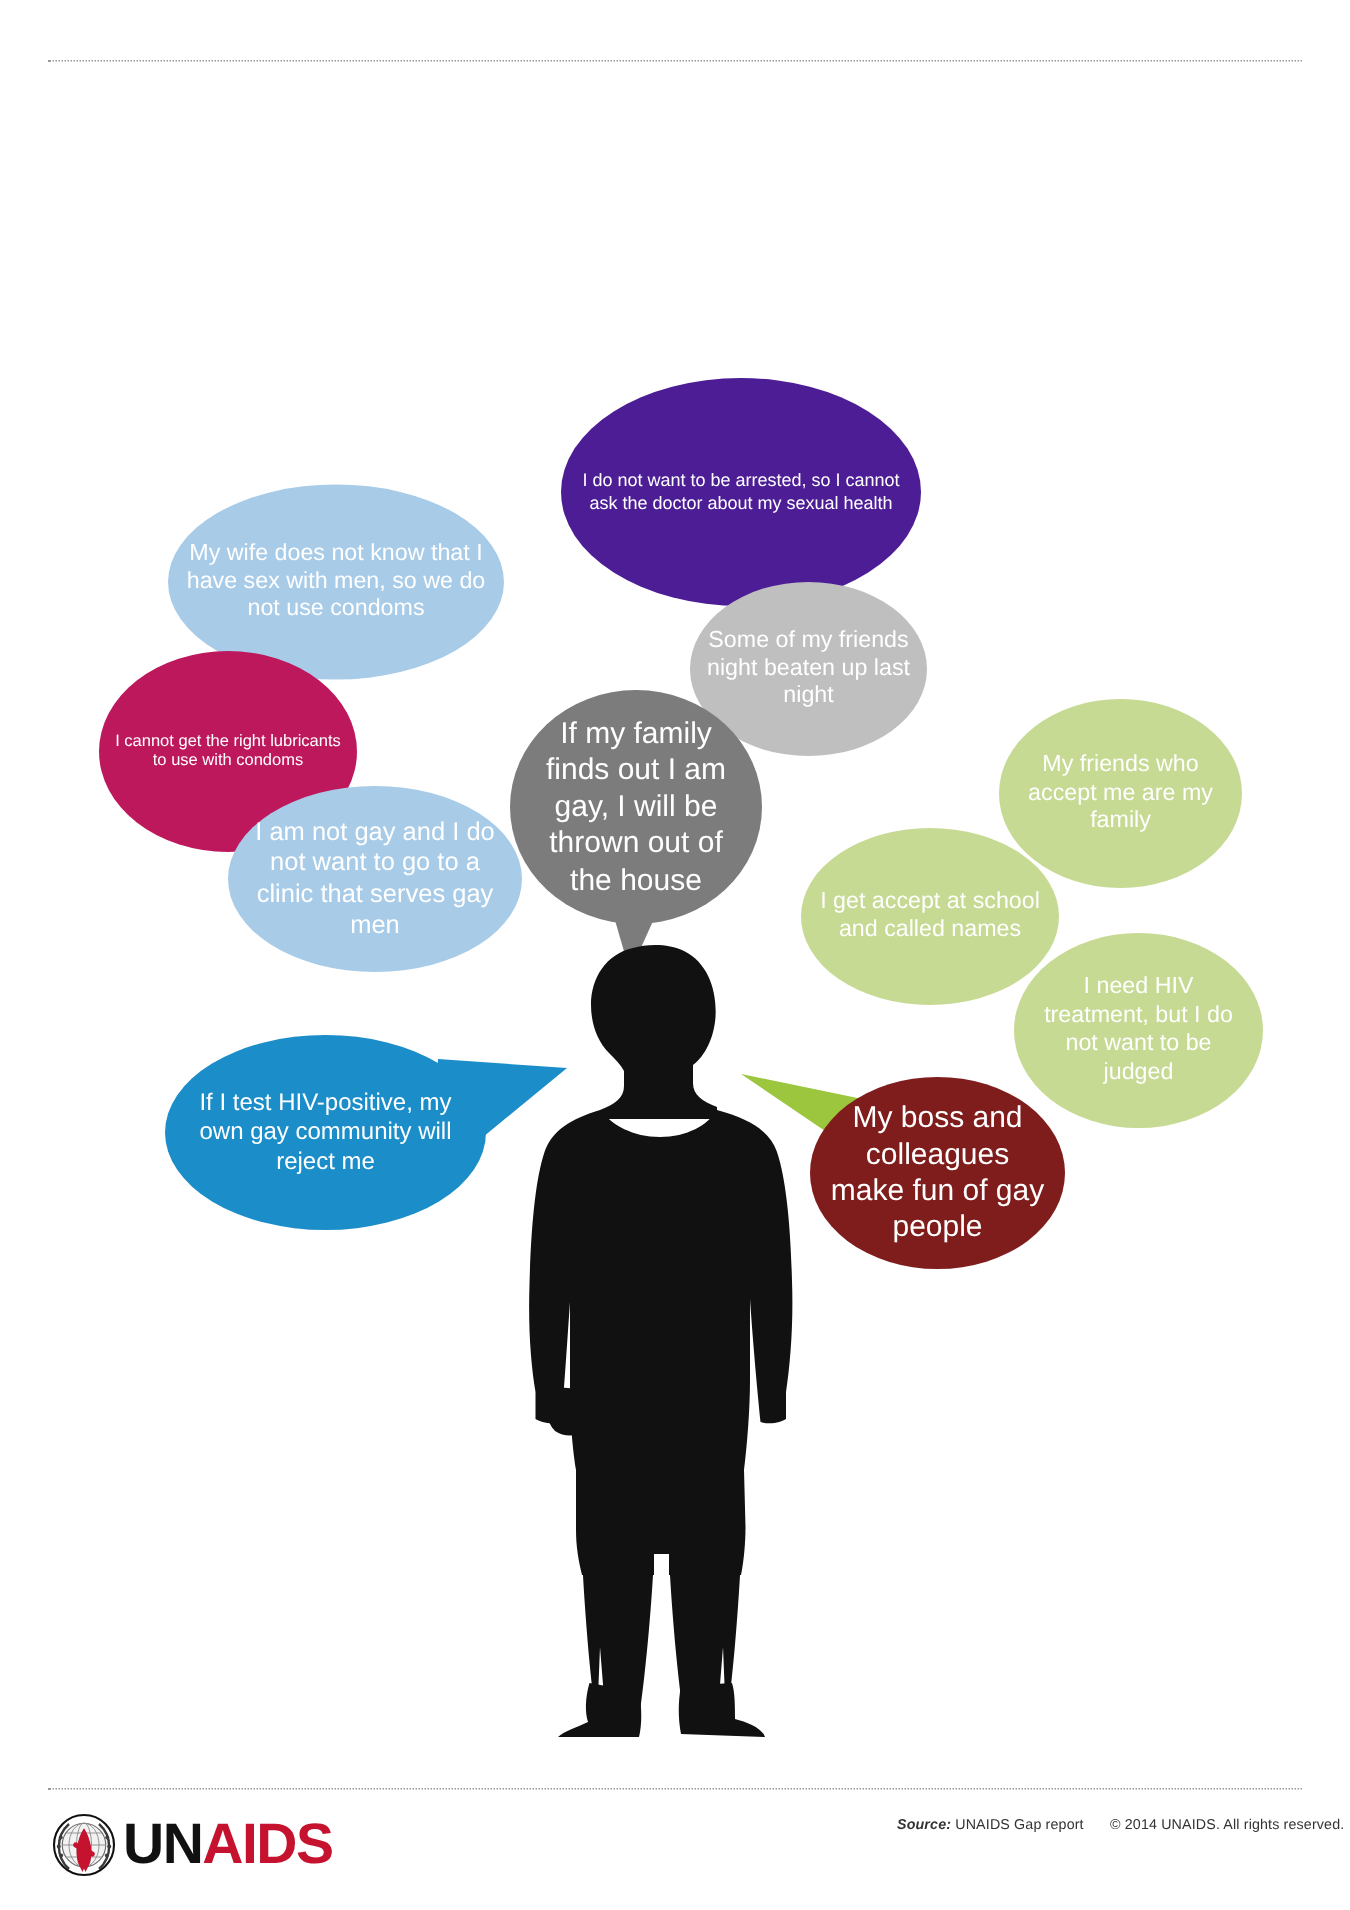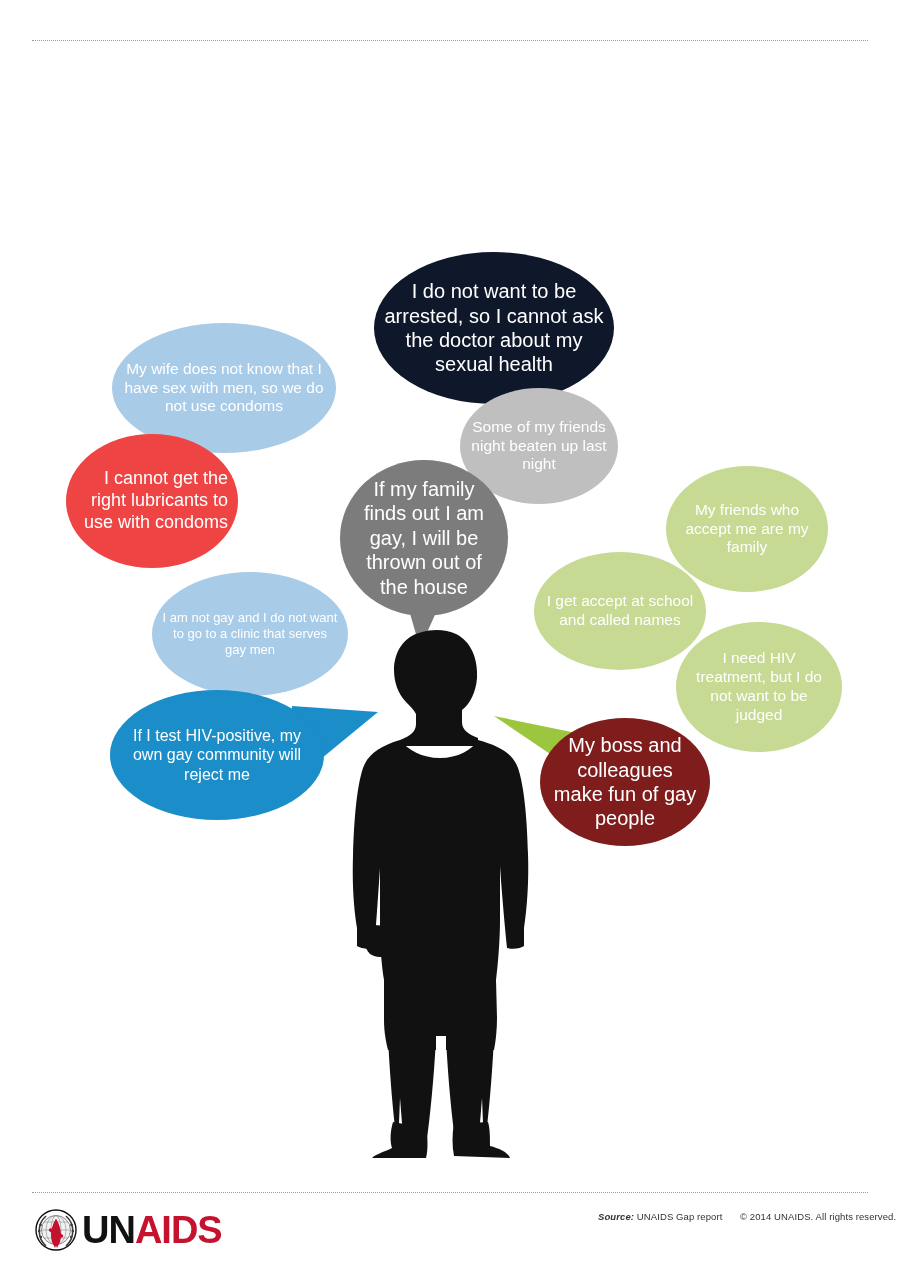--- a/index.html
+++ b/index.html
@@ -165,42 +165,42 @@
 
       <path d="M63 494 C60 504 60 514 62 520 C54 524 46 526 42 530
                L96 530 C98 522 98 510 96 500 Z"></path>
 
       <path d="M124 496 C122 506 122 518 124 528 L180 530
                C178 524 168 520 160 518 C160 510 160 500 158 494 Z"></path>
     </g>
   </svg>
 
   <div id="bubble-layer">
-      <div class="bubble" style="left: 374px; top: 252px; width: 240px; height: 152px; background: #0f172a; font-size: 20px; text-align: center;">
+      <div class="bubble" style="left: 374px; top: 252px; width: 240px; height: 152px; background: #4c1d95; font-size: 12px; text-align: center;">
         <span class="btext">I do not want to be arrested, so I cannot ask the doctor about my sexual health</span>
       </div>
       <div class="bubble" style="left: 112px; top: 323px; width: 224px; height: 130px; background: rgb(168, 203, 232); font-size: 15.5px;">
         <span class="btext">My wife does not know that I have sex with men, so we do not use condoms</span>
       </div>
       <div class="bubble" style="left: 460px; top: 388px; width: 158px; height: 116px; background: rgb(191, 191, 191); font-size: 15.5px;">
         <span class="btext">Some of my friends night beaten up last night</span>
       </div>
-      <div class="bubble" style="left: 66px; top: 434px; width: 172px; height: 134px; background: #ef4444; font-size: 18px; text-align: right;">
+      <div class="bubble" style="left: 66px; top: 434px; width: 172px; height: 134px; background: #be185d; font-size: 11px;">
         <span class="btext">I cannot get the right lubricants to use with condoms</span>
       </div>
       <div class="bubble" style="left: 666px; top: 466px; width: 162px; height: 126px; background: rgb(198, 218, 147); font-size: 15.5px;">
         <span class="btext">My friends who accept me are my family</span>
       </div>
       <div class="bubble" style="left: 340px; top: 460px; width: 168px; height: 156px; background: rgb(124, 124, 124); font-size: 20px;">
         <span class="btext">If my family finds out I am gay, I will be thrown out of the house</span>
       </div>
       <div class="bubble" style="left: 534px; top: 552px; width: 172px; height: 118px; background: rgb(198, 218, 147); font-size: 15.5px;">
         <span class="btext">I get accept at school and called names</span>
       </div>
-      <div class="bubble" style="left: 152px; top: 572px; width: 196px; height: 124px; background: rgb(168, 203, 232); font-size: 13px;">
+      <div class="bubble" style="left: 152px; top: 524px; width: 196px; height: 124px; background: rgb(168, 203, 232); font-size: 17px;">
         <span class="btext">I am not gay and I do not want to go to a clinic that serves gay men</span>
       </div>
       <div class="bubble" style="left: 676px; top: 622px; width: 166px; height: 130px; background: rgb(198, 218, 147); font-size: 15.5px;">
         <span class="btext">I need HIV treatment, but I do not want to be judged</span>
       </div>
       <div class="bubble" style="left: 110px; top: 690px; width: 214px; height: 130px; background: rgb(27, 141, 201); font-size: 16px;">
         <span class="btext">If I test HIV-positive, my own gay community will reject me</span>
       </div>
       <div class="bubble" style="left: 540px; top: 718px; width: 170px; height: 128px; background: #7f1d1d; font-size: 20px;">
         <span class="btext">My boss and colleagues make fun of gay people</span>

